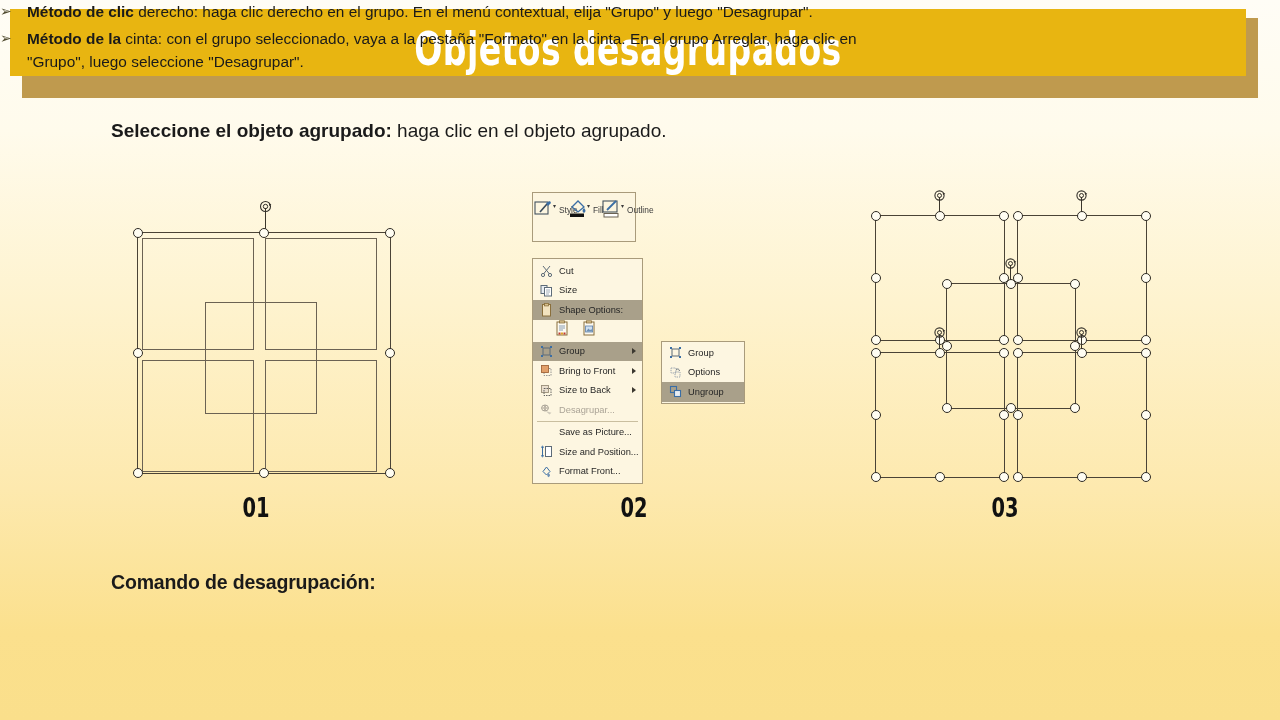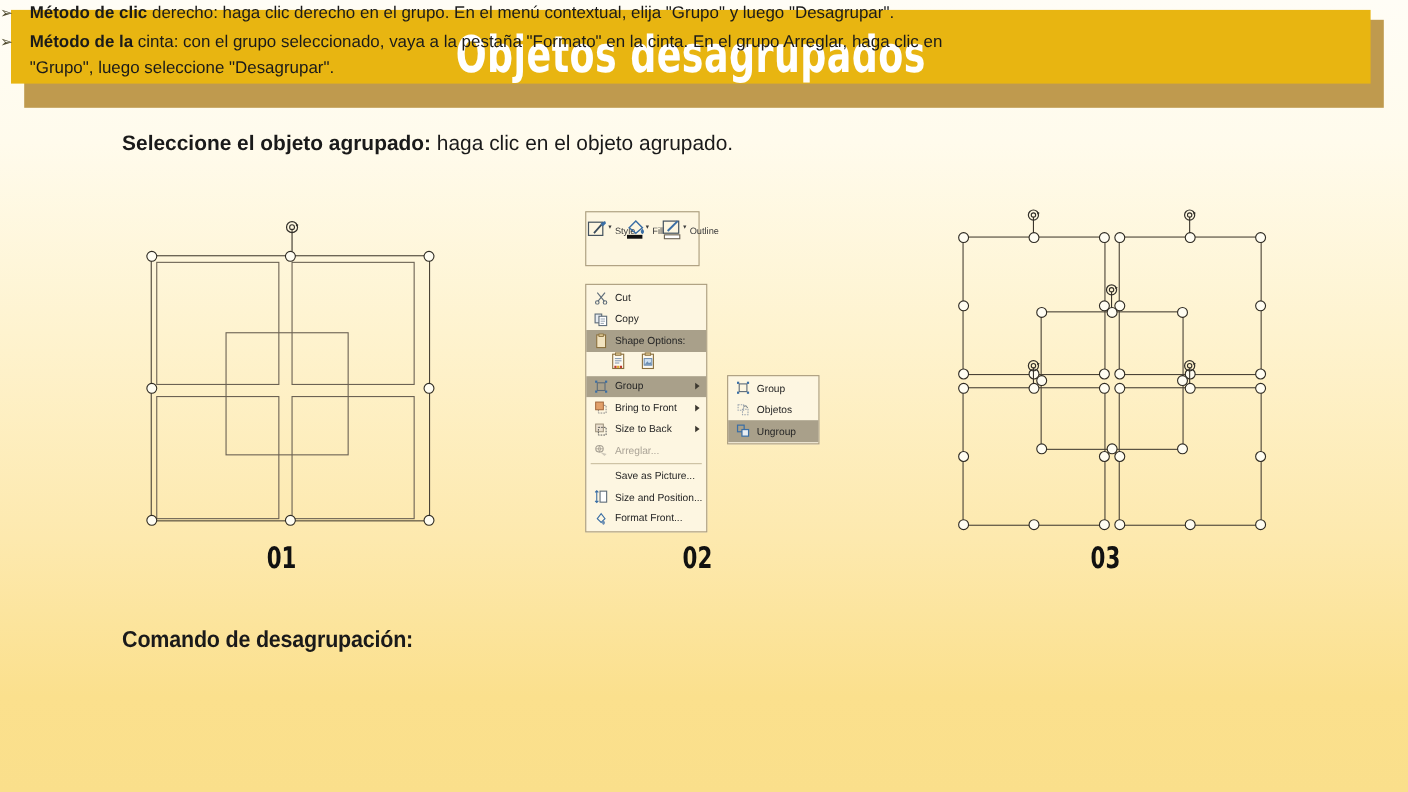--- a/index.html
+++ b/index.html
@@ -232,21 +232,21 @@
     </div>
 
     <div class="ctx-item">
       <span class="ctx-ico">
         <svg width="13" height="13" viewBox="0 0 13 13">
           <rect x="1" y="1.5" width="6" height="8" fill="#e8edf2" stroke="#5d6b78" stroke-width="1"></rect>
           <rect x="4.5" y="3.5" width="7" height="8.5" fill="#ffffff" stroke="#5d6b78" stroke-width="1"></rect>
           <path d="M6 6 h4 M6 8 h4 M6 10 h3" stroke="#8a99a8" stroke-width="0.8"></path>
         </svg>
       </span>
-      <span class="ctx-lbl">Copy</span>
+      <span class="ctx-lbl">Size</span>
     </div>
 
     <div class="ctx-item sel">
       <span class="ctx-ico">
         <svg width="13" height="14" viewBox="0 0 13 14">
           <rect x="2.5" y="1.5" width="8" height="11.5" fill="#f2e3bf" stroke="#8a6f3c" stroke-width="1"></rect>
           <rect x="4.5" y="0.5" width="4" height="2.4" fill="#d7c08c" stroke="#8a6f3c" stroke-width="0.8"></rect>
         </svg>
       </span>
       <span class="ctx-lbl">Shape Options:</span>
@@ -310,21 +310,21 @@
     </div>
 
     <div class="ctx-item disabled">
       <span class="ctx-ico">
         <svg width="13" height="13" viewBox="0 0 13 13">
           <ellipse cx="5" cy="5" rx="3.4" ry="3" fill="none" stroke="#a8a295" stroke-width="1"></ellipse>
           <path d="M1.8 5 h6.4 M5 2.1 q2 2.9 0 5.8 q-2 -2.9 0 -5.8" stroke="#a8a295" stroke-width="0.8" fill="none"></path>
           <path d="M5.5 8 l4 3.5 l2 -1.8 z" fill="#cfc9bb"></path>
         </svg>
       </span>
-      <span class="ctx-lbl">Arreglar...</span>
+      <span class="ctx-lbl">Desagrupar...</span>
     </div>
 
     <div class="ctx-sep"></div>
 
     <div class="ctx-item">
       <span class="ctx-ico"></span>
       <span class="ctx-lbl">Save as Picture...</span>
     </div>
 
     <div class="ctx-item">
@@ -362,21 +362,21 @@
       <span class="ctx-lbl">Group</span>
     </div>
     <div class="ctx-item">
       <span class="ctx-ico">
         <svg width="13" height="13" viewBox="0 0 13 13">
           <rect x="2" y="2" width="5" height="5" fill="none" stroke="#9aa4ae" stroke-width="1" stroke-dasharray="1.4 1"></rect>
           <rect x="6" y="6" width="5" height="5" fill="none" stroke="#9aa4ae" stroke-width="1" stroke-dasharray="1.4 1"></rect>
           <path d="M7 3.5 q3 -1.5 3.5 1.5" stroke="#5d6b78" stroke-width="0.9" fill="none"></path>
         </svg>
       </span>
-      <span class="ctx-lbl">Objetos</span>
+      <span class="ctx-lbl">Options</span>
     </div>
     <div class="ctx-item sel">
       <span class="ctx-ico">
         <svg width="13" height="13" viewBox="0 0 13 13">
           <rect x="1.5" y="1.5" width="6" height="6" fill="none" stroke="#3a6ea5" stroke-width="1.1"></rect>
           <rect x="5.5" y="5.5" width="6" height="6" fill="#e8edf2" stroke="#3a6ea5" stroke-width="1.1"></rect>
         </svg>
       </span>
       <span class="ctx-lbl">Ungroup</span>
     </div>

